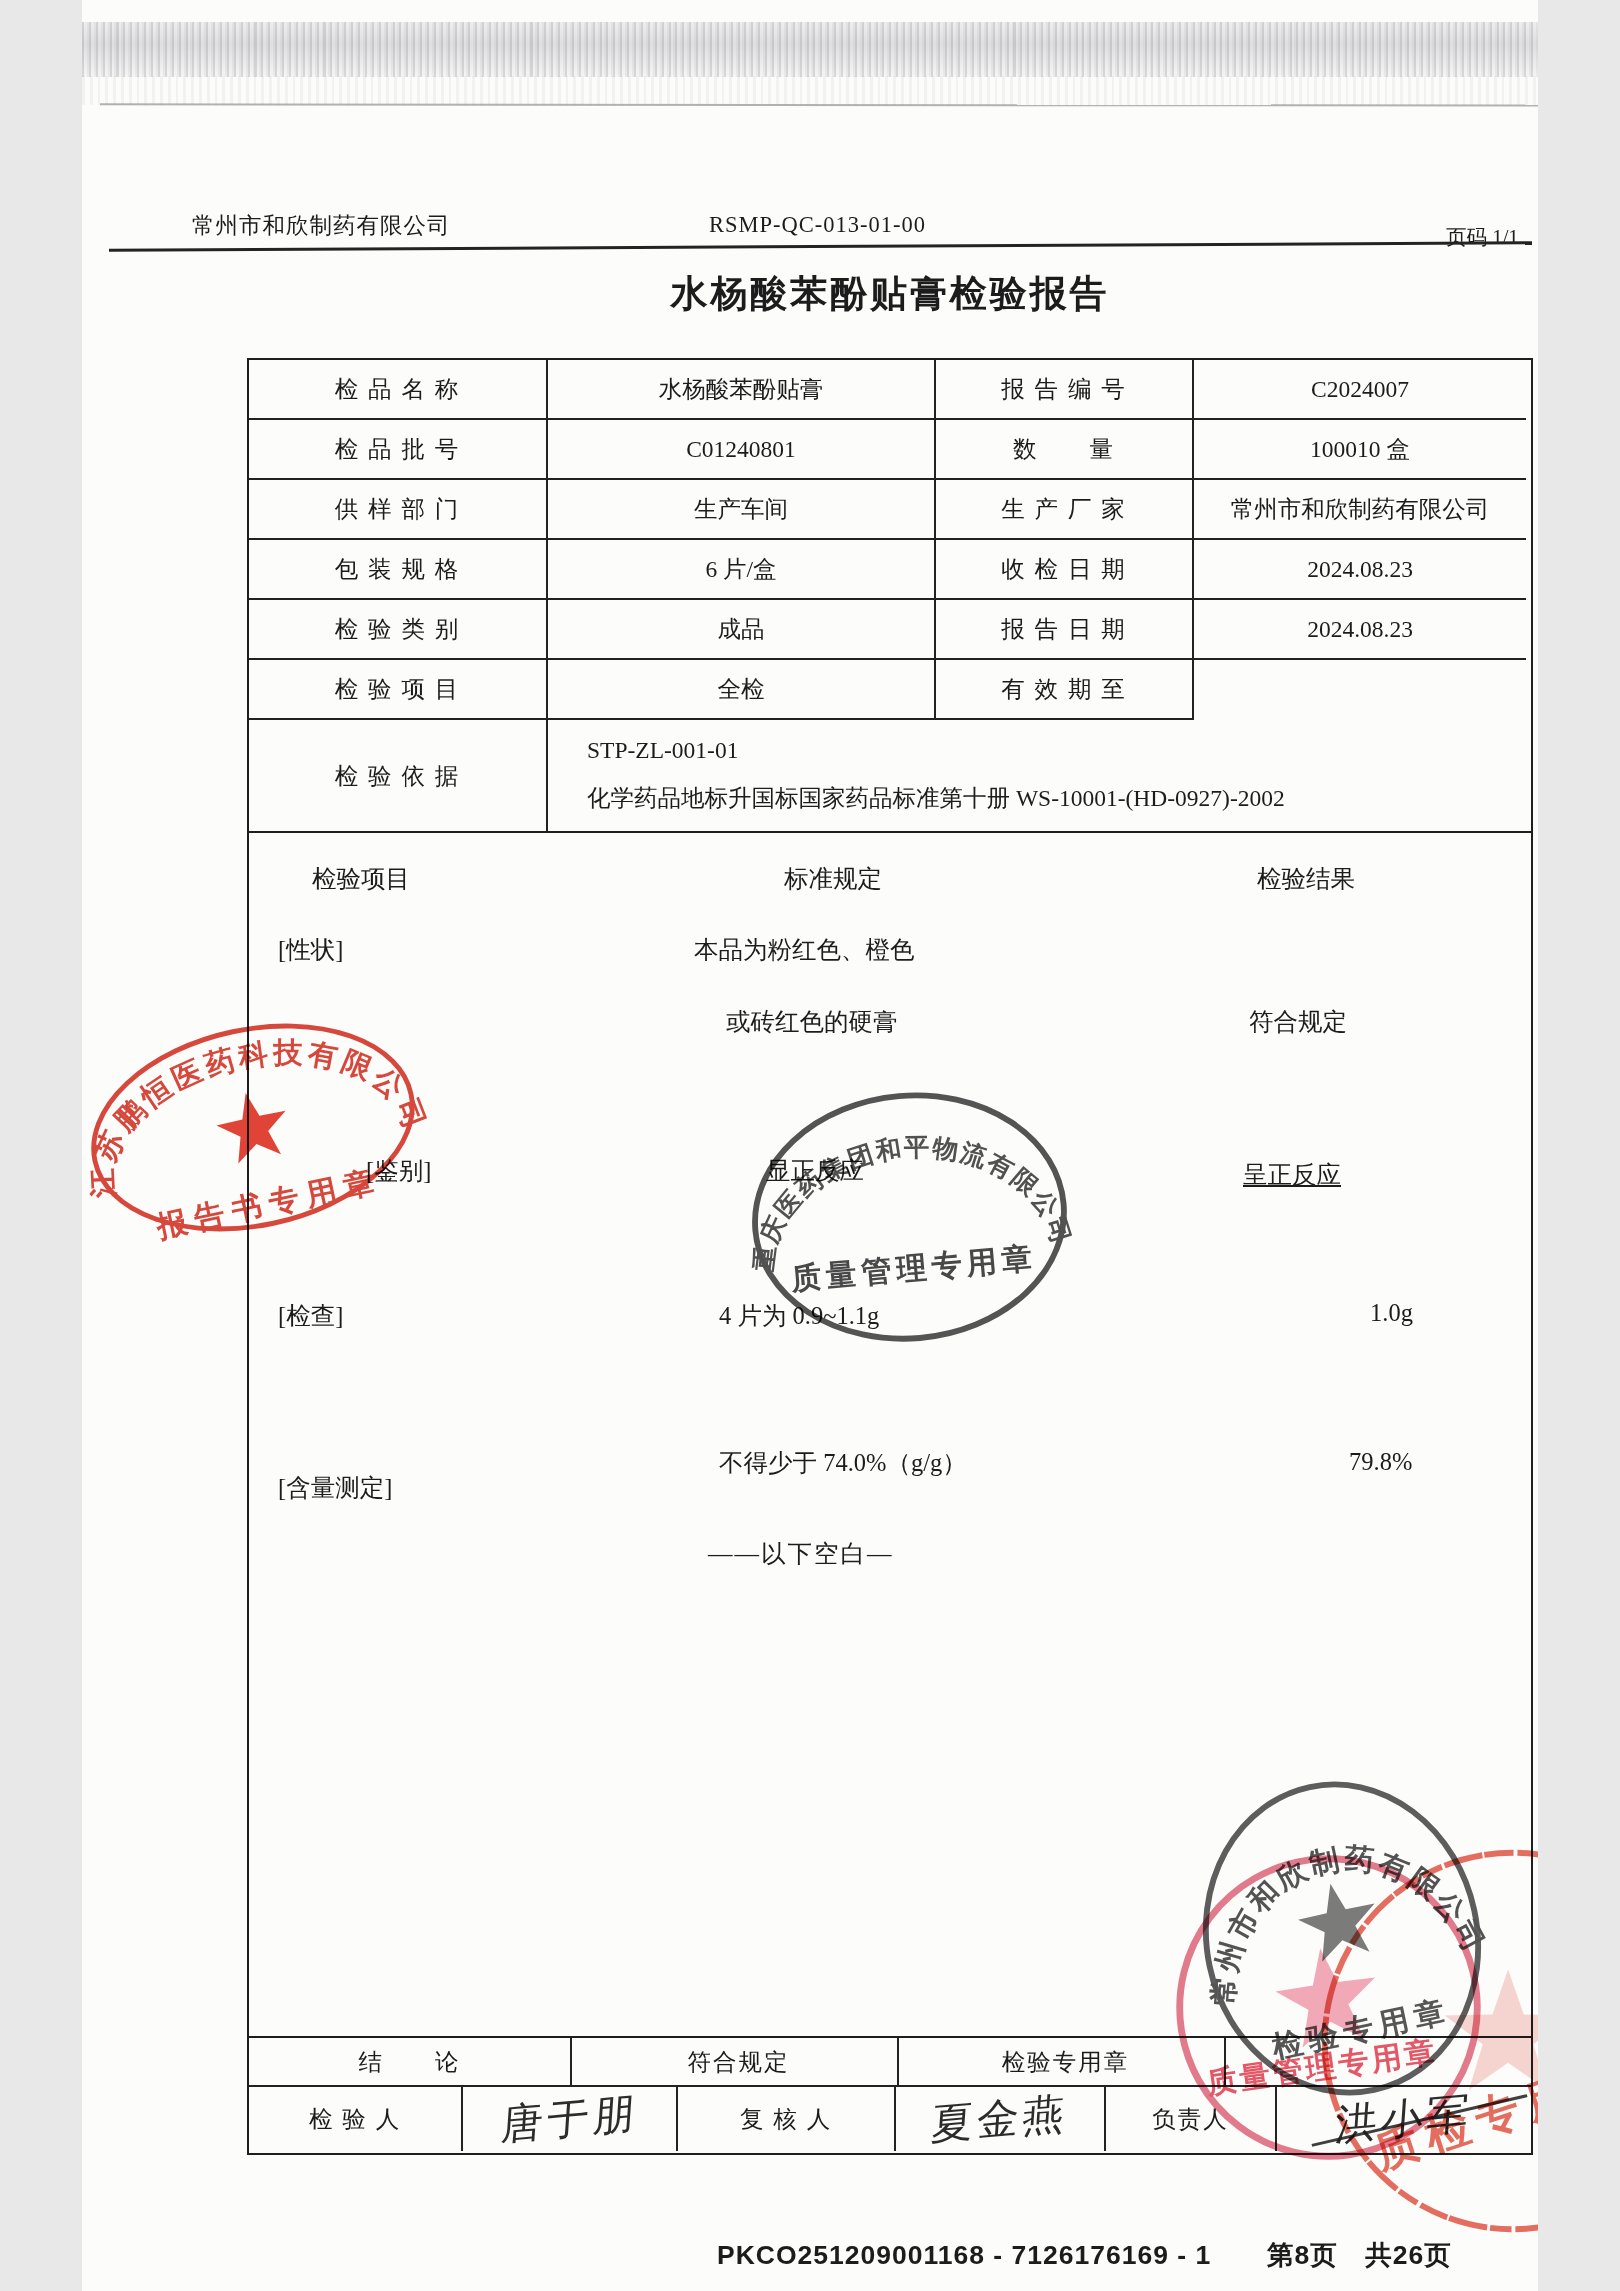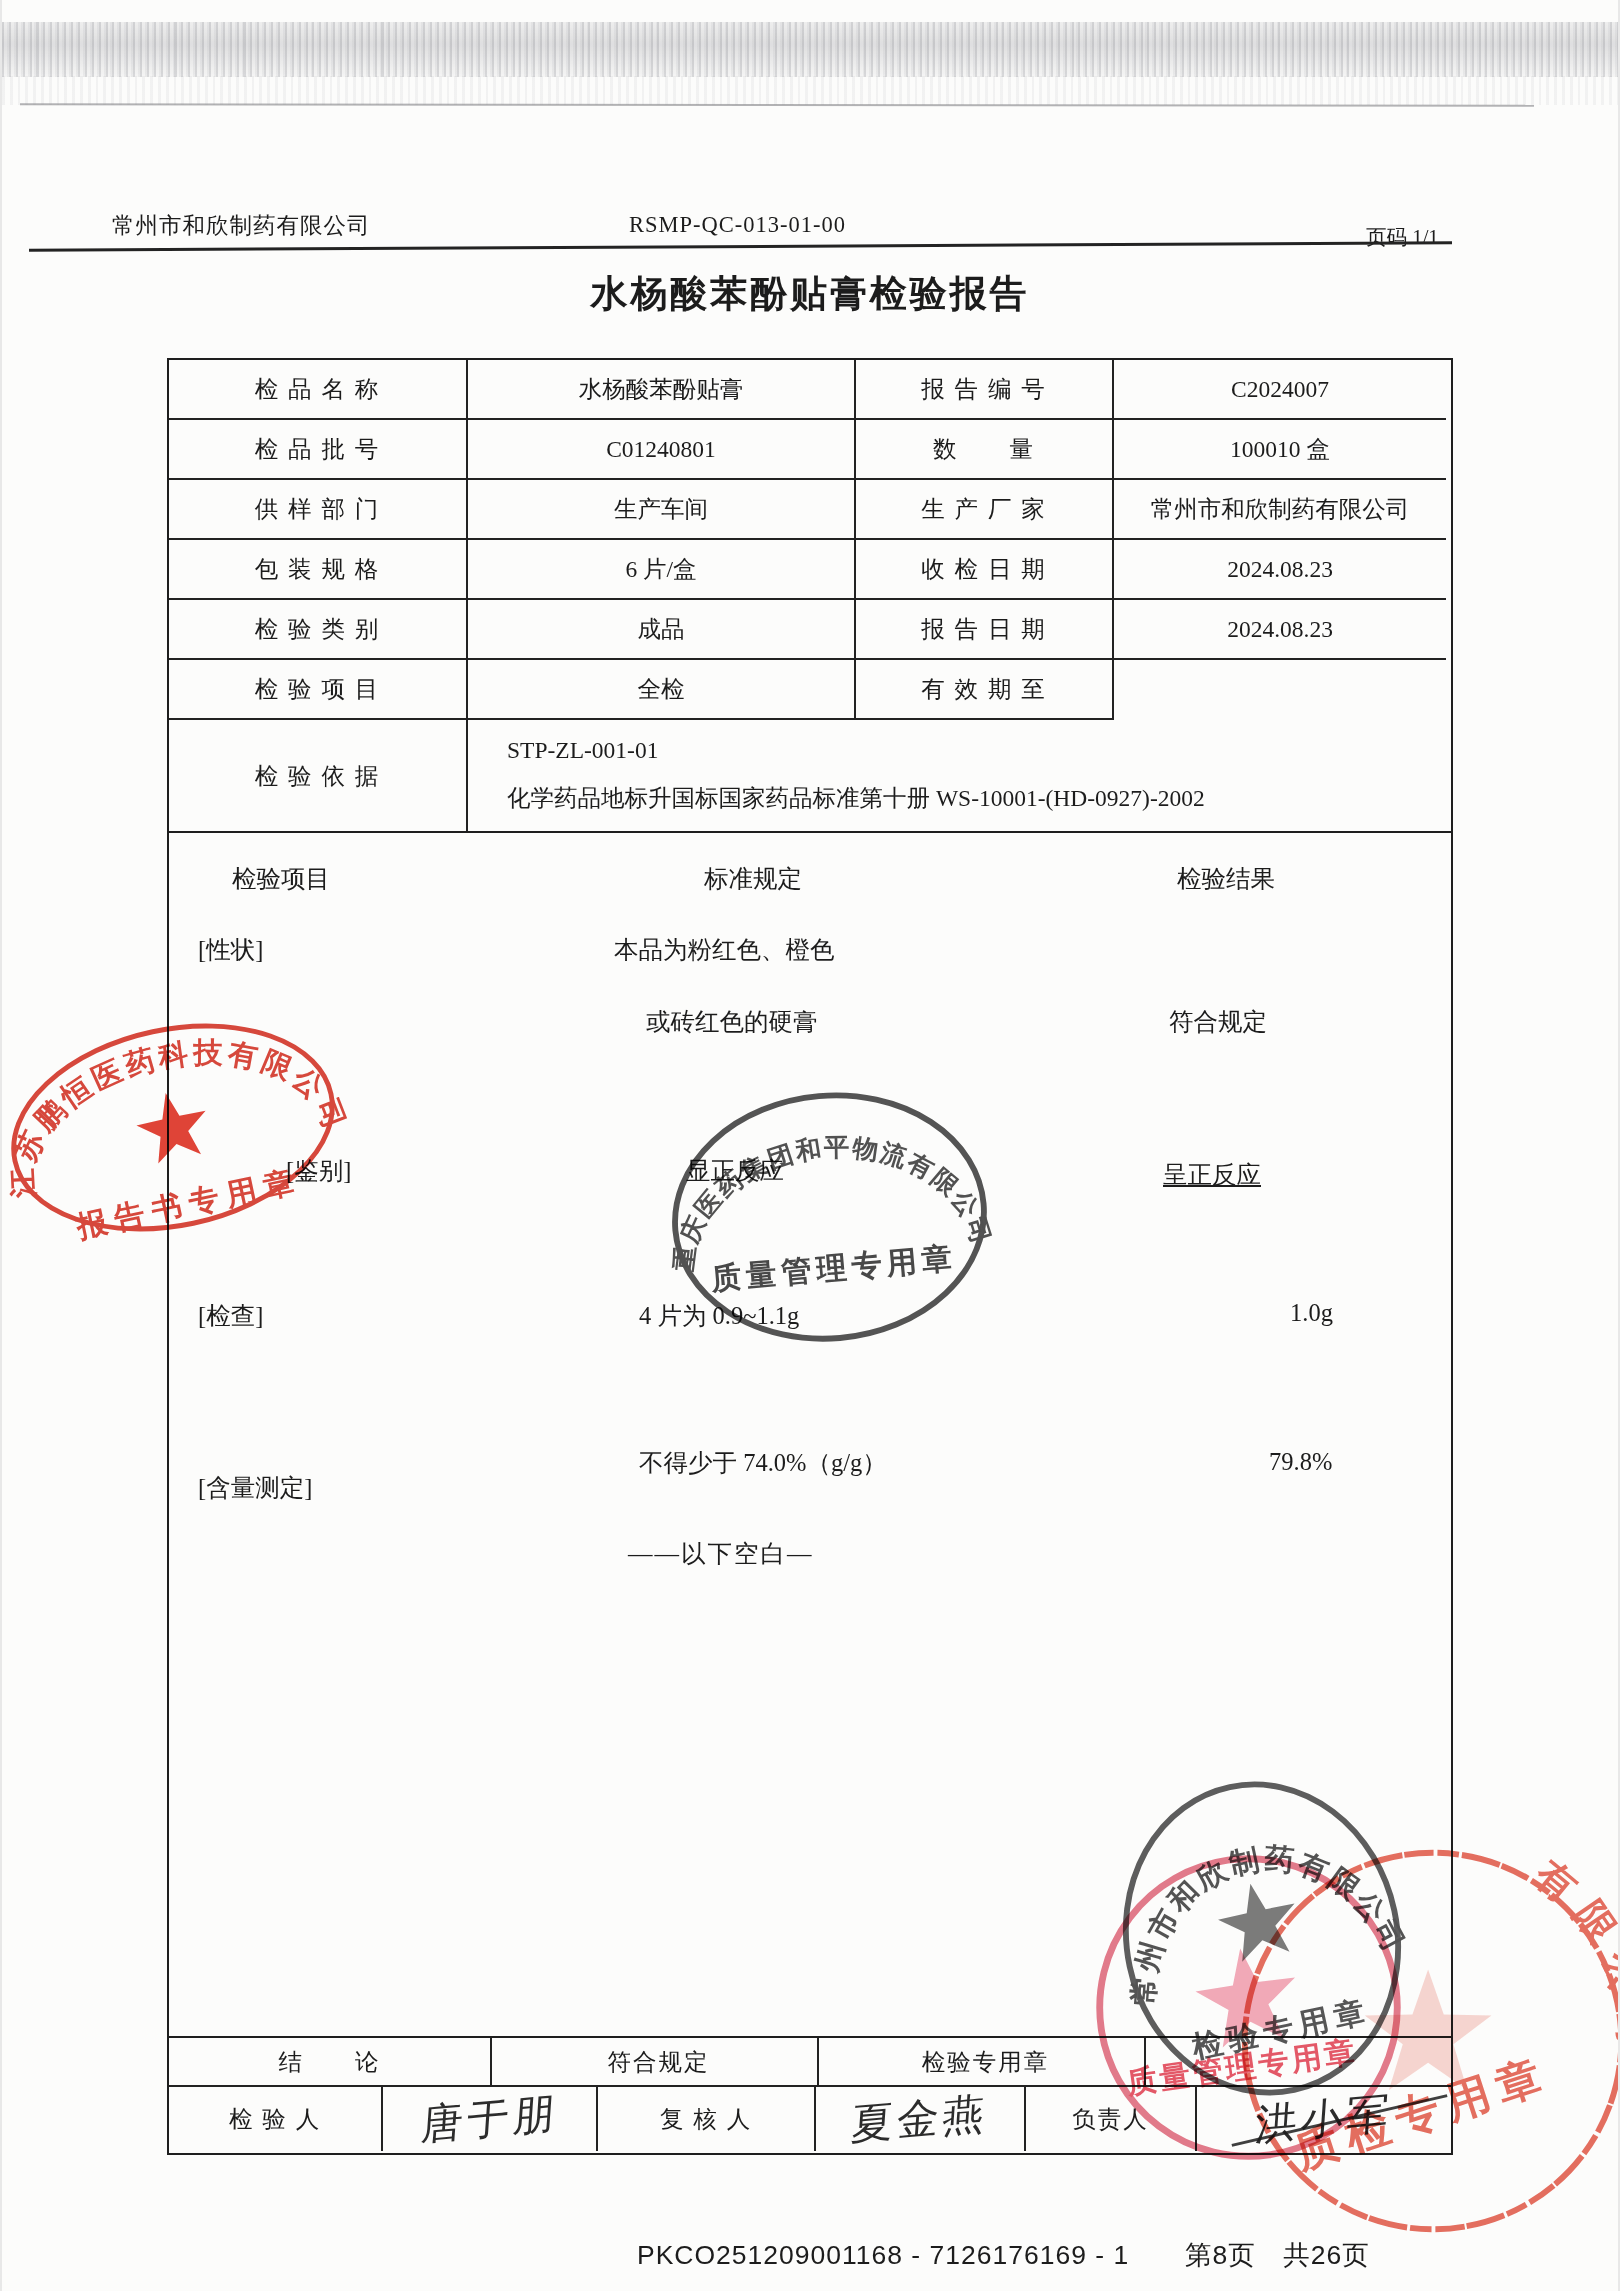--- a/index.html
+++ b/index.html
@@ -1,21 +1,20 @@
 <!DOCTYPE html>
 <html><head>
 <meta charset="utf-8">
 <style>
   html,body{margin:0;padding:0;background:#e8e8e8;}
   .page{
-    position:relative;width:1604px;height:2292px;margin:0 auto;
+    position:relative;width:1456px;height:2292px;margin:0 auto;
     background:#fcfcfb;overflow:hidden;
     font-family:"Liberation Serif","DejaVu Serif",serif;
     color:#1c1c1c;
-    padding-left:12px;
   }
   .abs{position:absolute;}
   
   .scan-noise{
     left:0;top:21.6px;width:1620px;height:55px;
     background:
       repeating-linear-gradient(90deg, rgba(110,112,122,.22) 0 2px, rgba(255,255,255,0) 2px 4.9px, rgba(140,142,150,.10) 4.9px 6.9px),
       linear-gradient(180deg, rgba(120,120,128,.10), rgba(120,120,128,.22) 40%, rgba(120,120,128,.05));
     filter:blur(0.4px);
   }
@@ -63,21 +62,21 @@
   .concl-row1{display:flex;height:49px;border-bottom:2px solid #222;box-sizing:border-box;gap:8px;}
   .concl-row2{display:flex;height:64px;}
   .ccell{border-right:2px solid #222;box-sizing:border-box;display:flex;align-items:center;justify-content:center;letter-spacing:2px;}
   .ccell.no-r{border-right:none;}
   .sig{
     font-size:42px;color:#1b1b1b;letter-spacing:3.9px;
     transform:rotate(-5deg) skewX(-9deg);font-weight:normal;opacity:.92;
   }
   .sig-stroke{width:221px;height:2.9px;background:#1d1d1d;transform:rotate(-13deg);opacity:.85;}
   
-  .footer{left:635px;top:2237px;font-size:26.5px;font-weight:normal;
+  .footer{left:635px;top:2237px;font-size:26.5px;font-weight:bold;
     font-family:"Liberation Sans","DejaVu Sans",sans-serif;white-space:nowrap;letter-spacing:1px;}
   
   .stamp{mix-blend-mode:multiply;}
 </style>
 </head>
 <body>
 
 <div class="page">
 
   <div class="abs scan-noise"></div>

